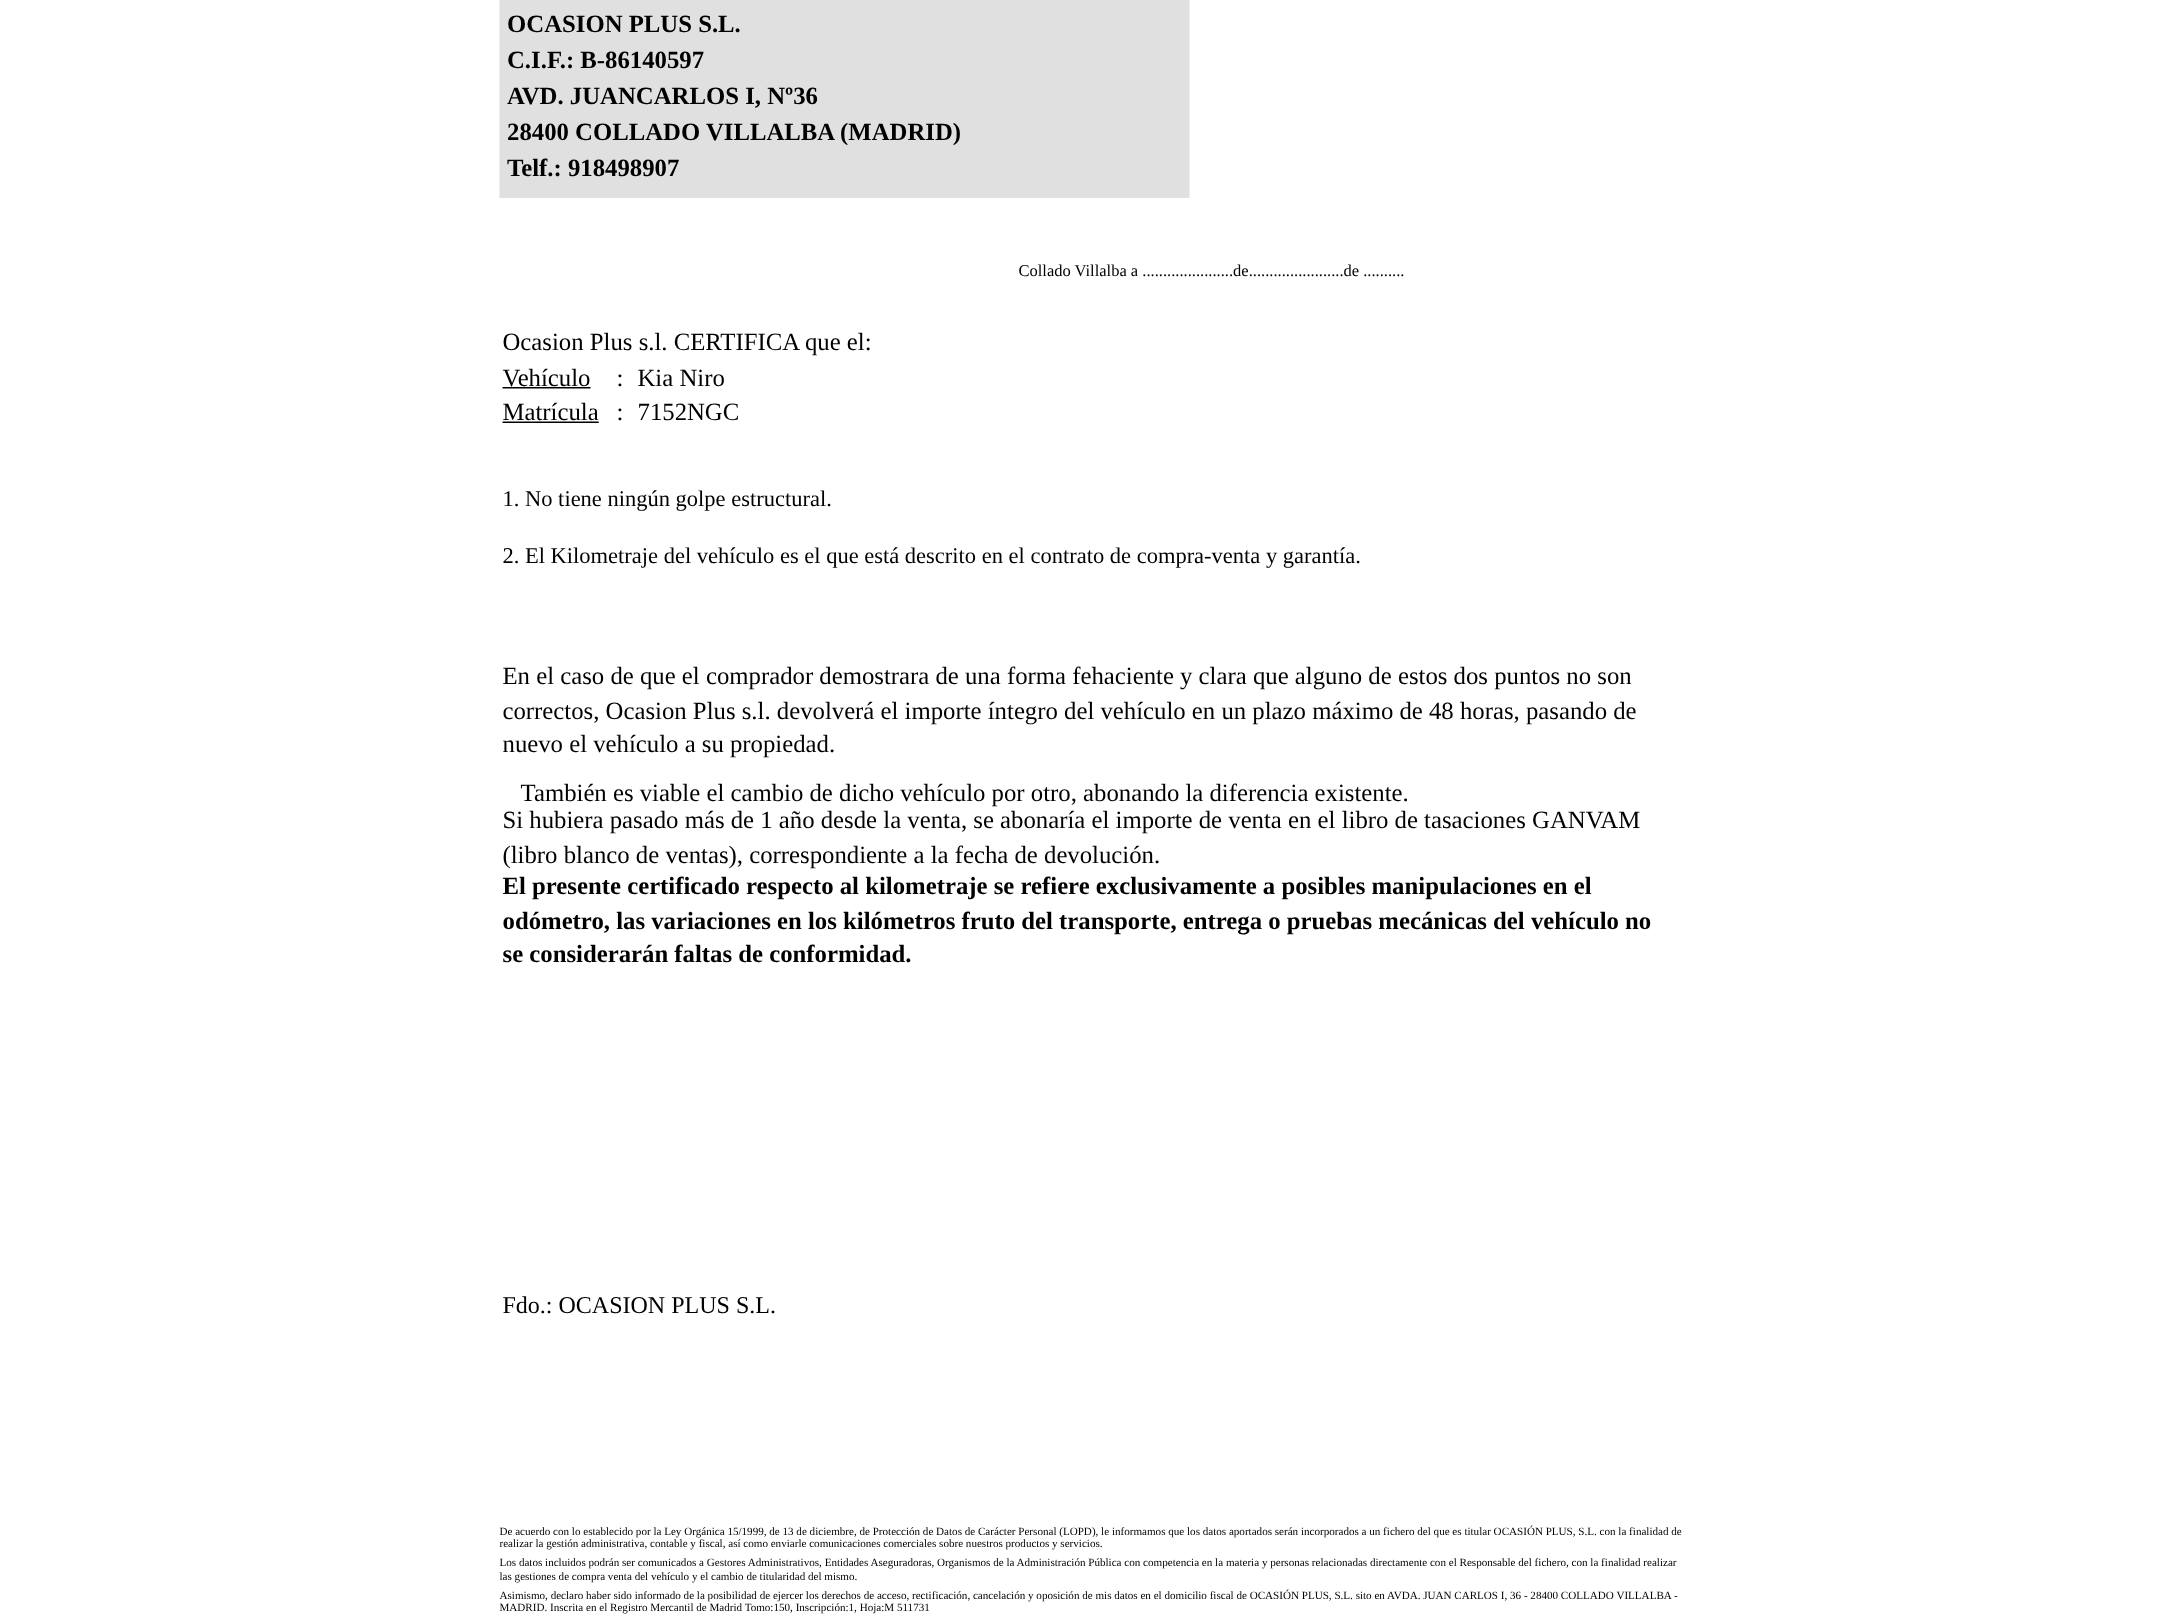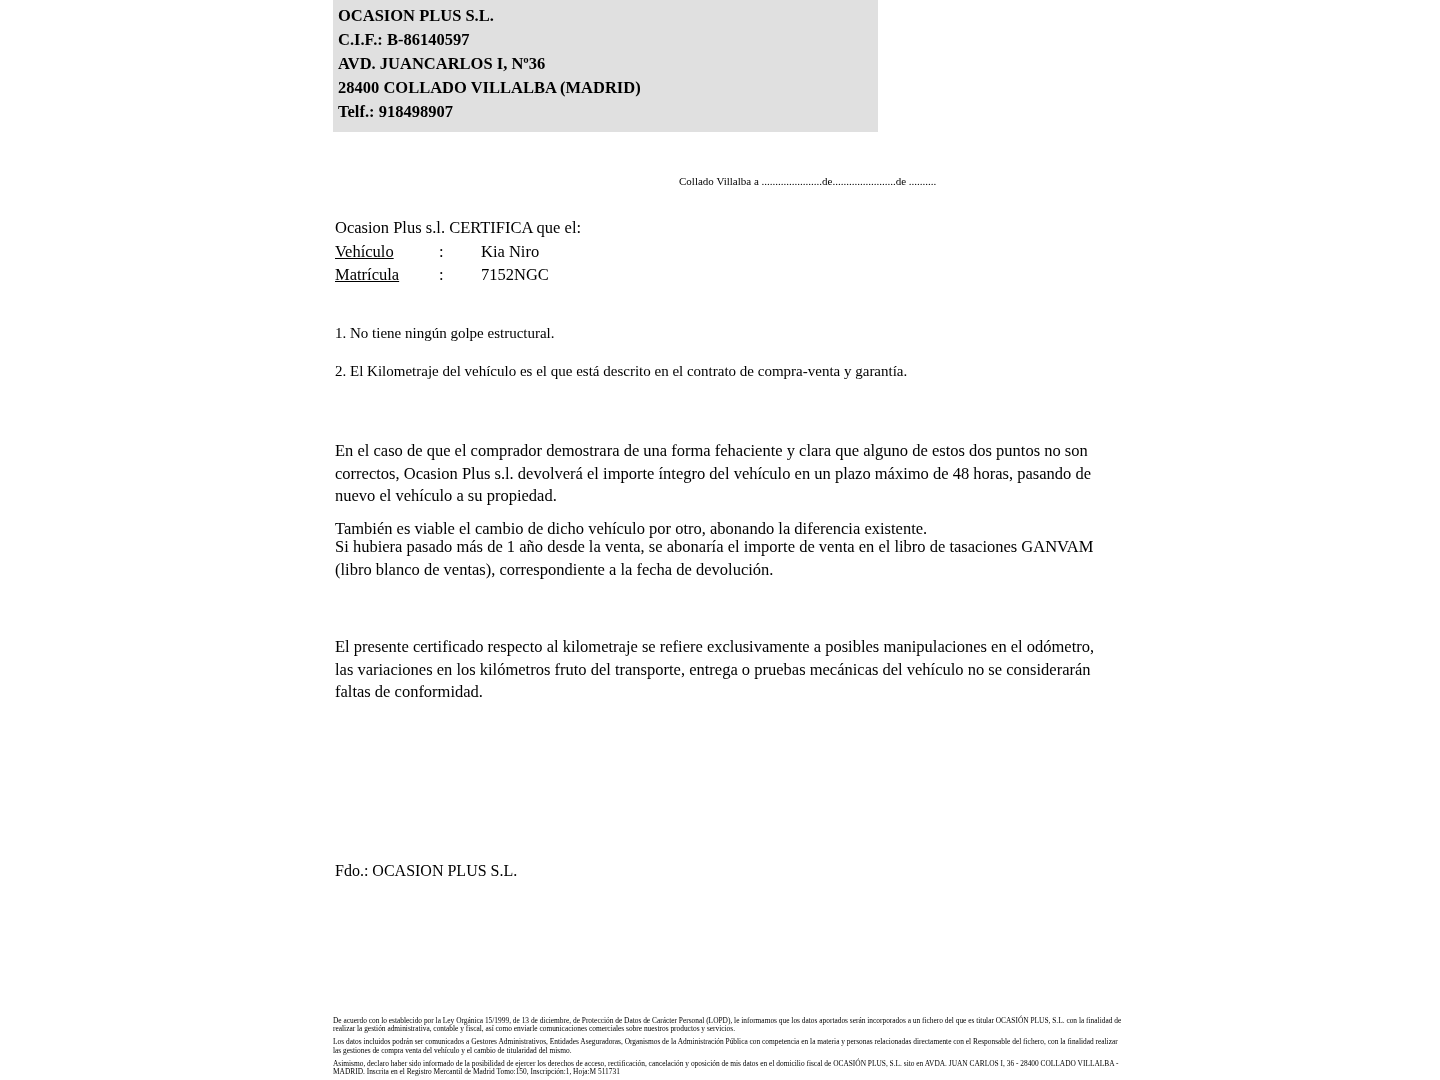--- a/index.html
+++ b/index.html
@@ -19,21 +19,21 @@
     position: relative;
     width: 1440px;
     height: 1080px;
   }
 
   
   .letterhead {
     position: absolute;
     left: 333px;
     top: 0px;
-    width: 545px;
+    width: 460px;
     padding: 4px 0 8px 0;
     background: #e0e0e0;
   }
   .letterhead-line {
     font-family: "Liberation Serif", serif;
     font-weight: bold;
     font-size: 16.5px;
     line-height: 24px;
     padding-left: 5px;
     white-space: pre;
@@ -57,21 +57,20 @@
     font-size: 16.5px;
     line-height: 23.5px;
   }
   .cert-intro {
     white-space: pre;
     text-align: center;
   }
   .cert-row {
     display: flex;
     white-space: pre;
-    gap: 28px;
   }
   .cert-label {
     text-decoration: underline;
     width: 76px;
     display: inline-block;
   }
   .cert-sep {
     width: 14px;
     display: inline-block;
   }
@@ -89,23 +88,23 @@
   
   .para {
     position: absolute;
     left: 335px;
     width: 775px;
     font-size: 16.5px;
     line-height: 22.5px;
     text-align: left;
   }
   .para-1 { top: 440px; }
-  .para-2 { top: 518px; }
+  .para-2 { top: 518px; margin-left: 12px; }
   .para-3 { top: 536px; }
-  .para-4 { top: 636px; }
+  .para-4 { top: 580px; font-weight: bold; }
 
   
   .signature {
     position: absolute;
     left: 335px;
     top: 862px;
     font-size: 16px;
     white-space: pre;
   }
 

